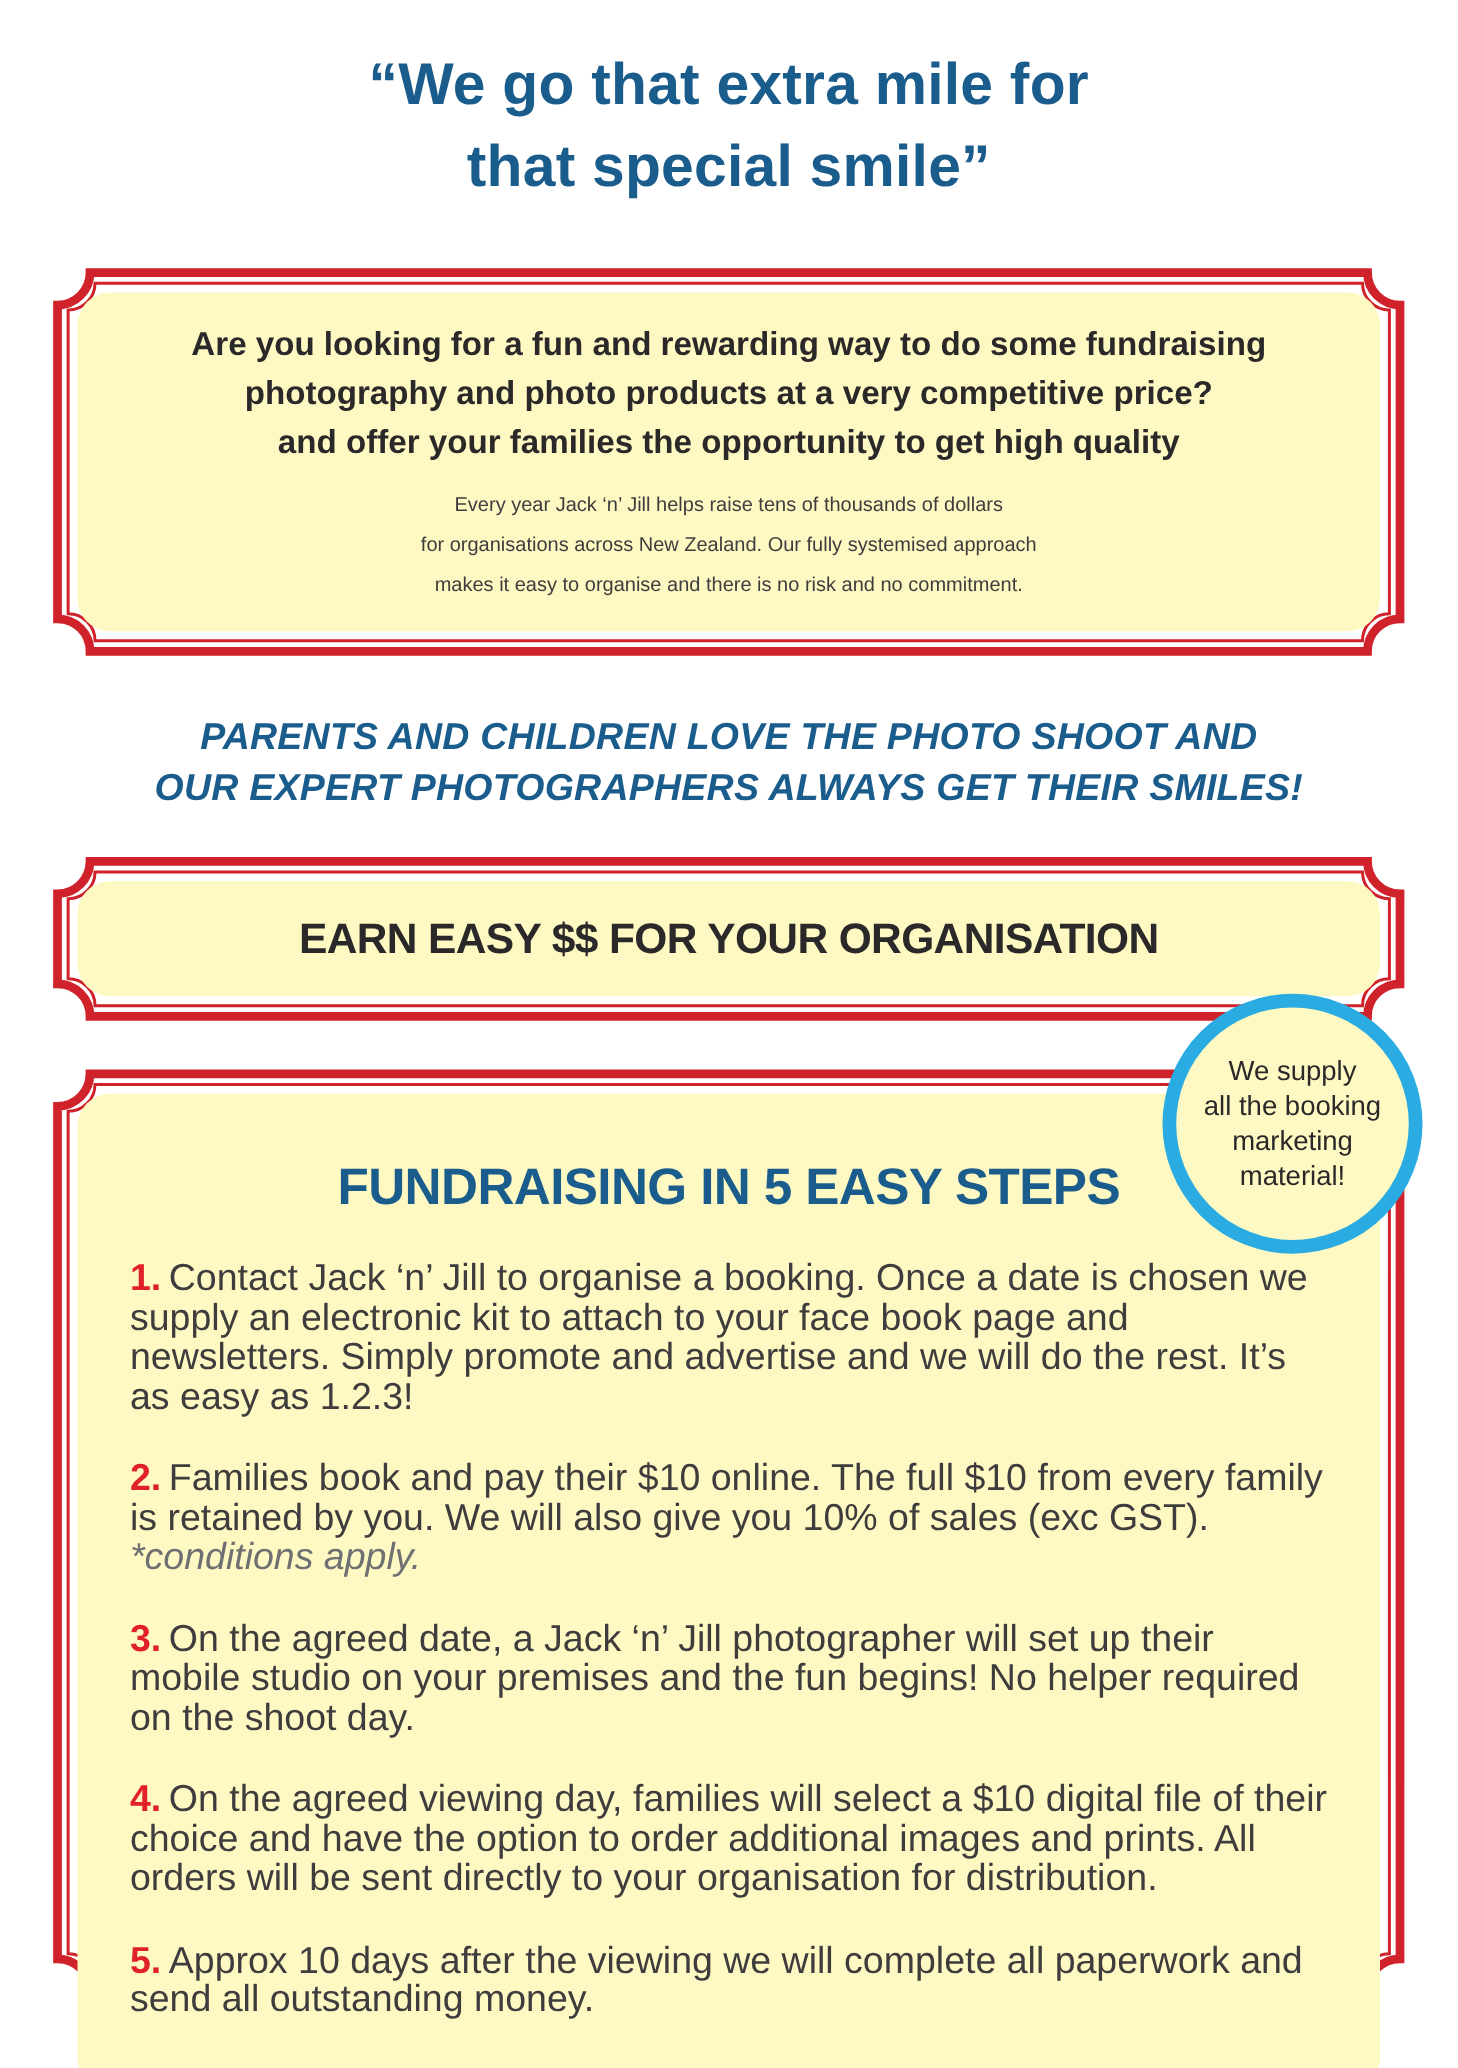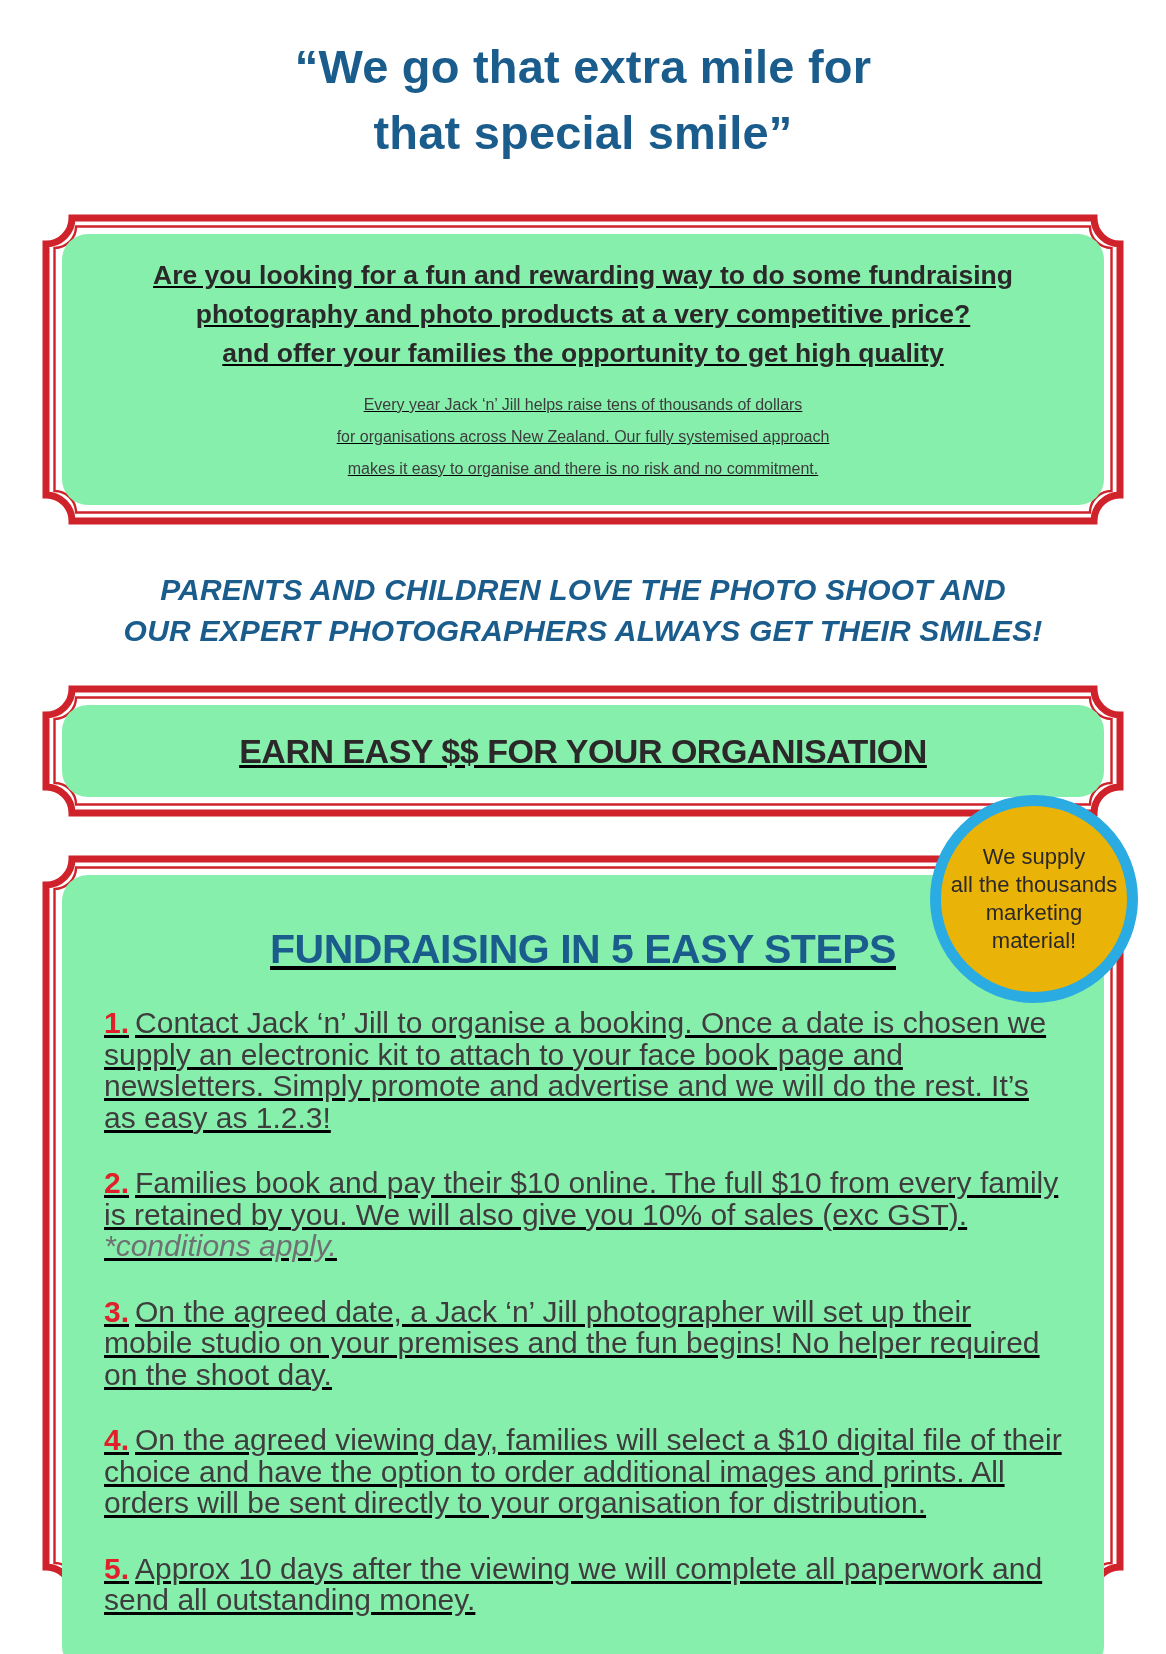--- a/index.html
+++ b/index.html
@@ -4,21 +4,21 @@
 <style>
   * { margin:0; padding:0; box-sizing:border-box; }
   html,body { background:#ffffff; }
   body { width:1166px; font-family:"Liberation Sans", sans-serif; }
   .page { position:relative; width:1166px; min-height:1654px; background:#fff; padding-top:34px; overflow:hidden; }
 
   .headline { text-align:center; color:#1a5c8c; font-weight:700; font-size:47px; line-height:66px; letter-spacing:0.2px; }
 
   .fancy-frame { position:relative; margin:0 42px; padding:20px; }
   .frame-svg { position:absolute; left:0; top:0; pointer-events:none; }
-  .panel { position:relative; background:#86efac; border-radius:26px;text-decoration:underline; }
+  .panel { position:relative; background:#fef9c3; border-radius:26px; }
 
   .box-intro { margin-top:48px; }
   .intro-panel { padding:22px 44px 20px; text-align:center; }
   .intro-p1 { font-size:26.5px; font-weight:700; line-height:39px; color:#2b2829; }
   .intro-p2 { margin-top:16px; font-size:16px; font-weight:400; line-height:32px; color:#3e3c3d; }
 
   .statement { margin:44px 70px 0; text-align:center; color:#1a5c8c; font-size:30px; font-weight:700; font-style:italic; line-height:41px; letter-spacing:0.2px; }
 
   .box-earn { margin-top:34px; }
   .earn-panel { padding:22px 20px; text-align:center; }
@@ -27,21 +27,21 @@
   .box-steps { margin-top:38px; }
   .steps-panel { padding:36px 42px 56px; }
   .steps-title { text-align:center; font-size:41px; font-weight:700; color:#1a5c8c; letter-spacing:-0.5px; line-height:48px; margin-top:14px; }
   .step { margin-top:34px; font-size:30px; line-height:31.5px; color:#3e3c3d; }
   .step:first-of-type { margin-top:40px; }
   .step-number { color:#e0202a; font-weight:700; margin-right:6px; }
   .step-note { font-style:italic; color:#6f7072; }
 
   .badge {
     position:absolute; left:888px; top:-60px; width:208px; height:208px; z-index:5;
-    background:#eab308; border:11px solid #2aabe2; border-radius:50%;
+    background:#fef9c3; border:11px solid #2aabe2; border-radius:50%;
     display:flex; flex-direction:column; justify-content:center; align-items:center;
     text-align:center; font-size:22px; line-height:28px; color:#2b2829; font-weight:500;
   }
 </style>
 </head>
 <body>
 
 <div class="page">
 
   <div class="headline">
@@ -83,21 +83,21 @@
     </div>
   </div>
 
   <div class="fancy-frame box-steps">
       <svg viewBox="0 0 1082 742" width="1082" height="742" class="frame-svg">
         <path d="M 30 4 L 1052 4 A 26 26 0 0 0 1078 30 L 1078 712 A 26 26 0 0 0 1052 738 L 30 738 A 26 26 0 0 0 4 712 L 4 30 A 26 26 0 0 0 30 4 Z" fill="none" stroke="#d0222a" stroke-width="7"></path>
         <path d="M 34 12.5 L 1048 12.5 A 21.5 21.5 0 0 0 1069.5 34 L 1069.5 708 A 21.5 21.5 0 0 0 1048 729.5 L 34 729.5 A 21.5 21.5 0 0 0 12.5 708 L 12.5 34 A 21.5 21.5 0 0 0 34 12.5 Z" fill="none" stroke="#d0222a" stroke-width="2.4"></path>
       </svg>
     <div class="badge">
       <div>We supply</div>
-      <div>all the thousands</div>
+      <div>all the booking</div>
       <div>marketing</div>
       <div>material!</div>
     </div>
     <div class="panel steps-panel">
       <div class="steps-title">FUNDRAISING IN 5 EASY STEPS</div>
 
       <div class="step">
         <span class="step-number">1.</span><span class="step-text">Contact Jack ‘n’ Jill to organise a booking. Once a date is chosen we supply an electronic kit to attach to your face book page and newsletters. Simply promote and advertise and we will do the rest. It’s as easy as 1.2.3!</span>
         <span class="step-note"></span>
       </div>

